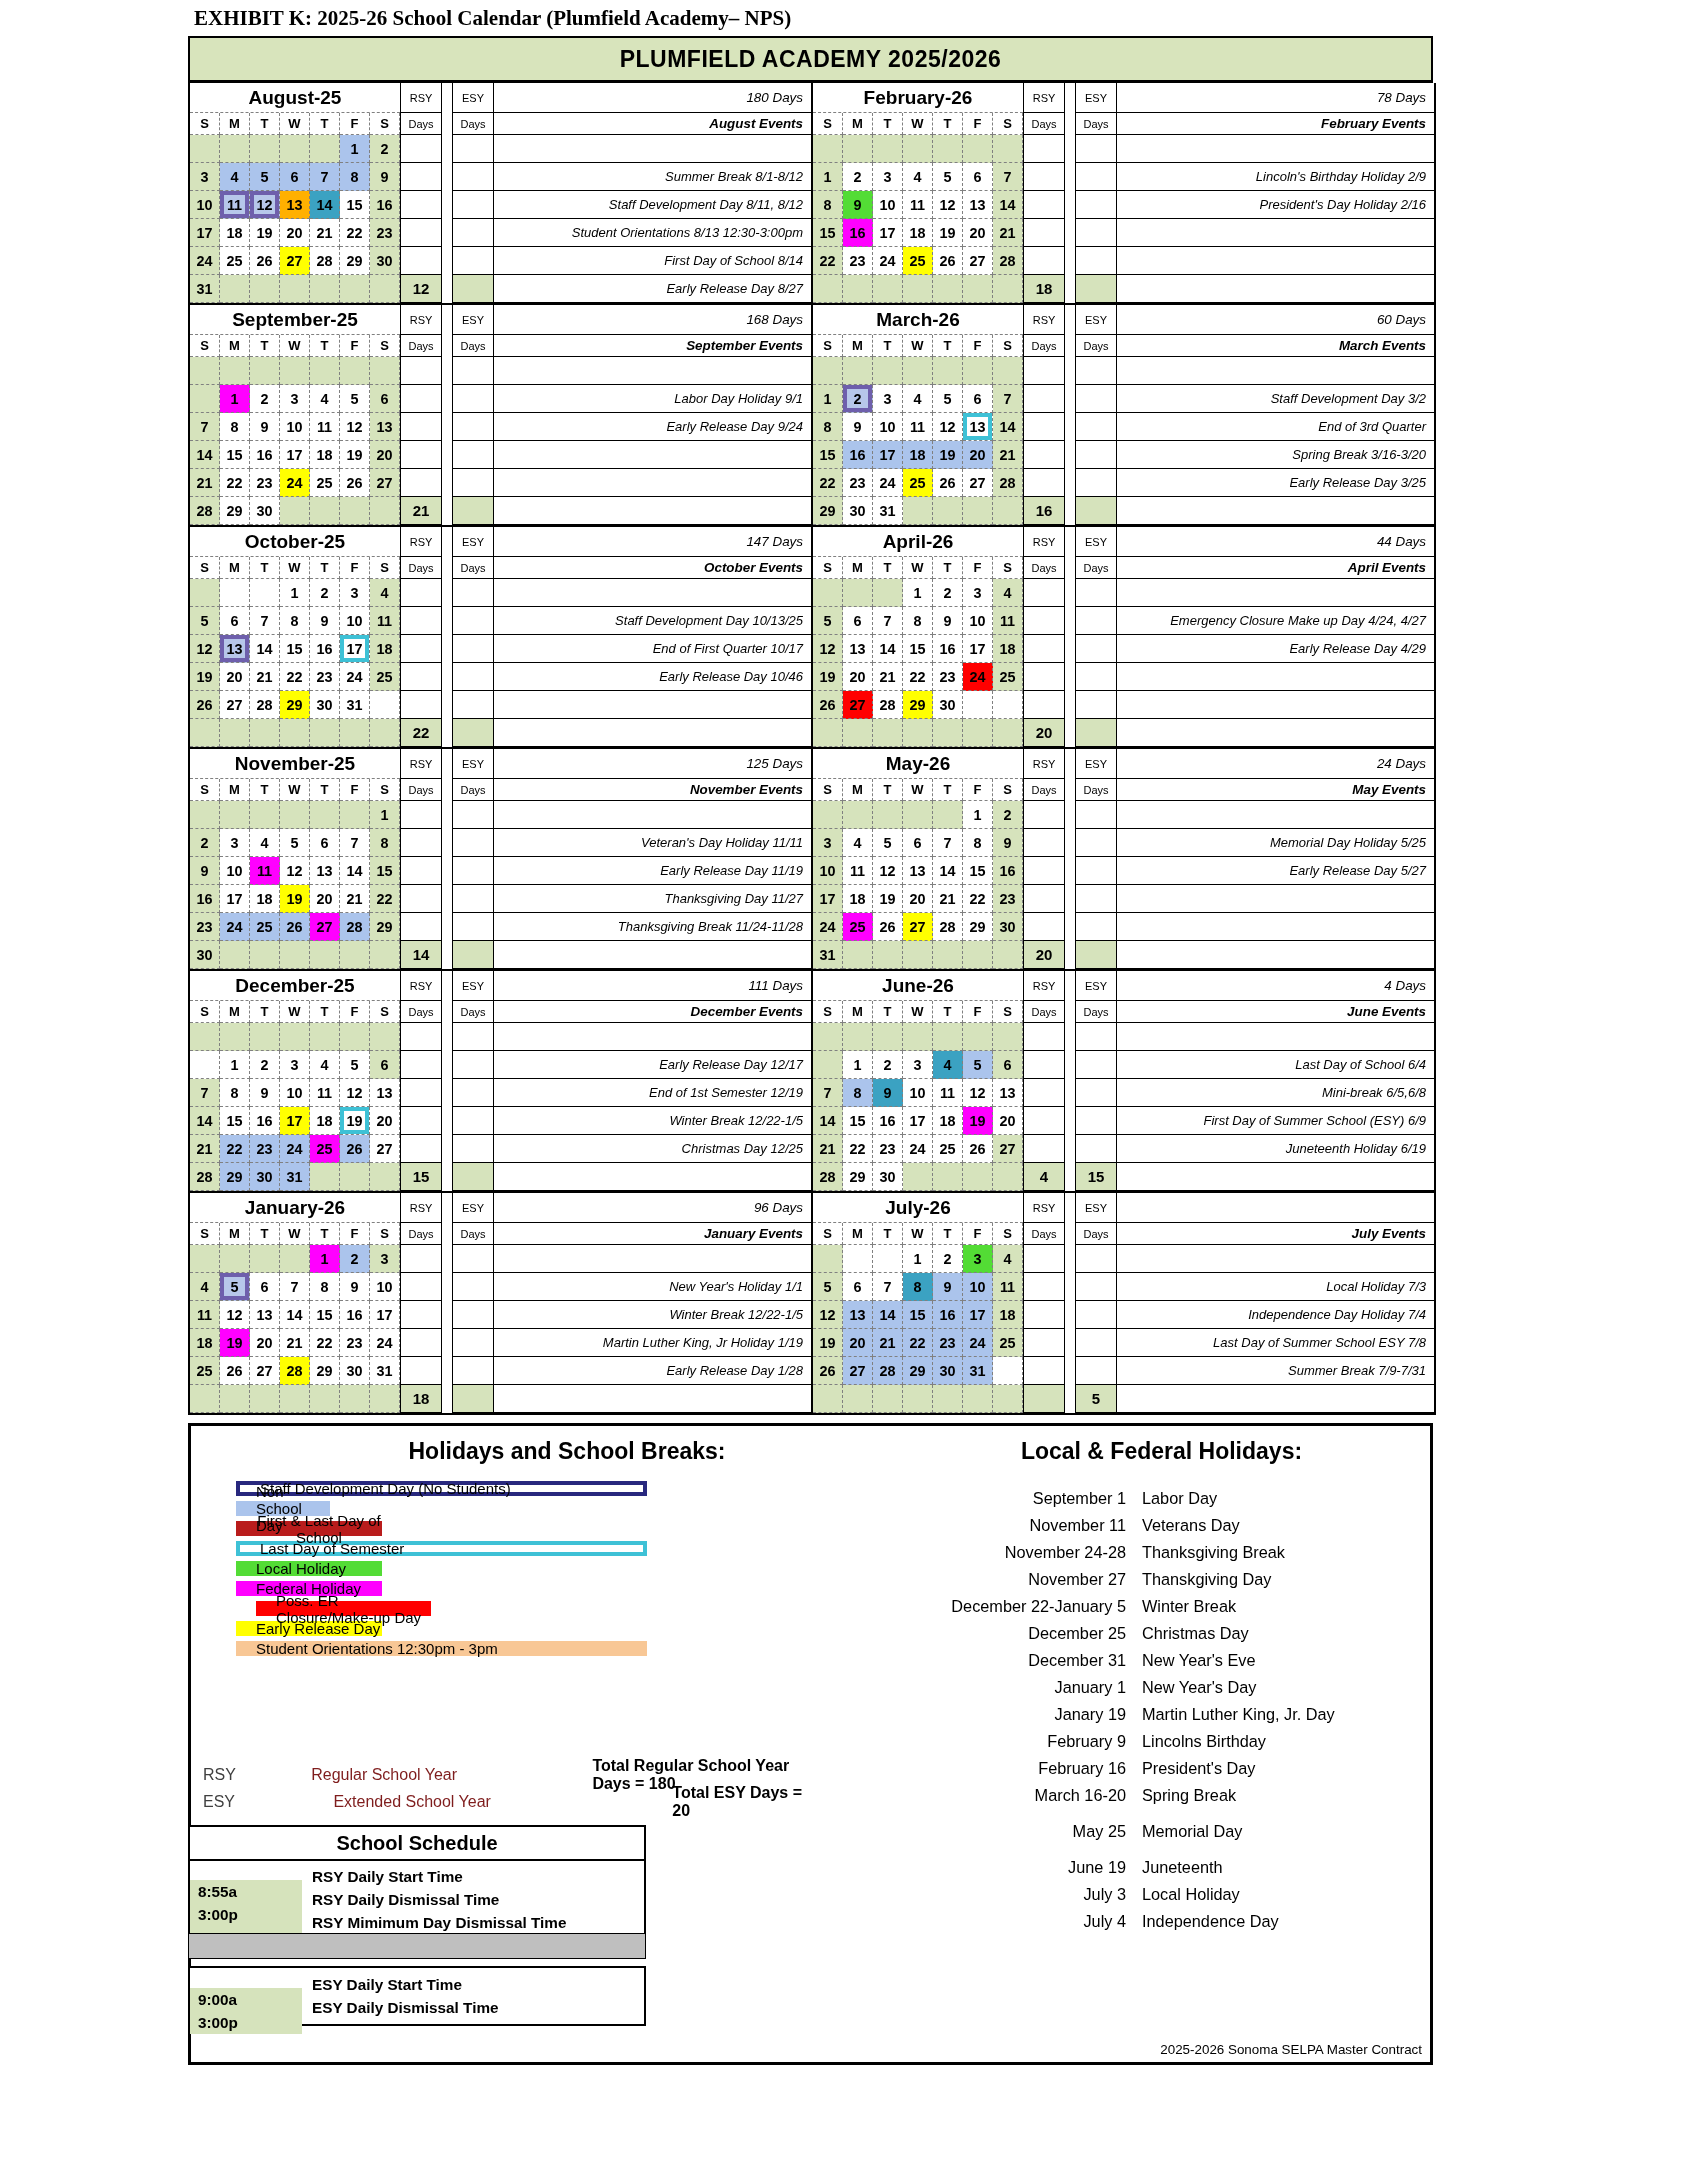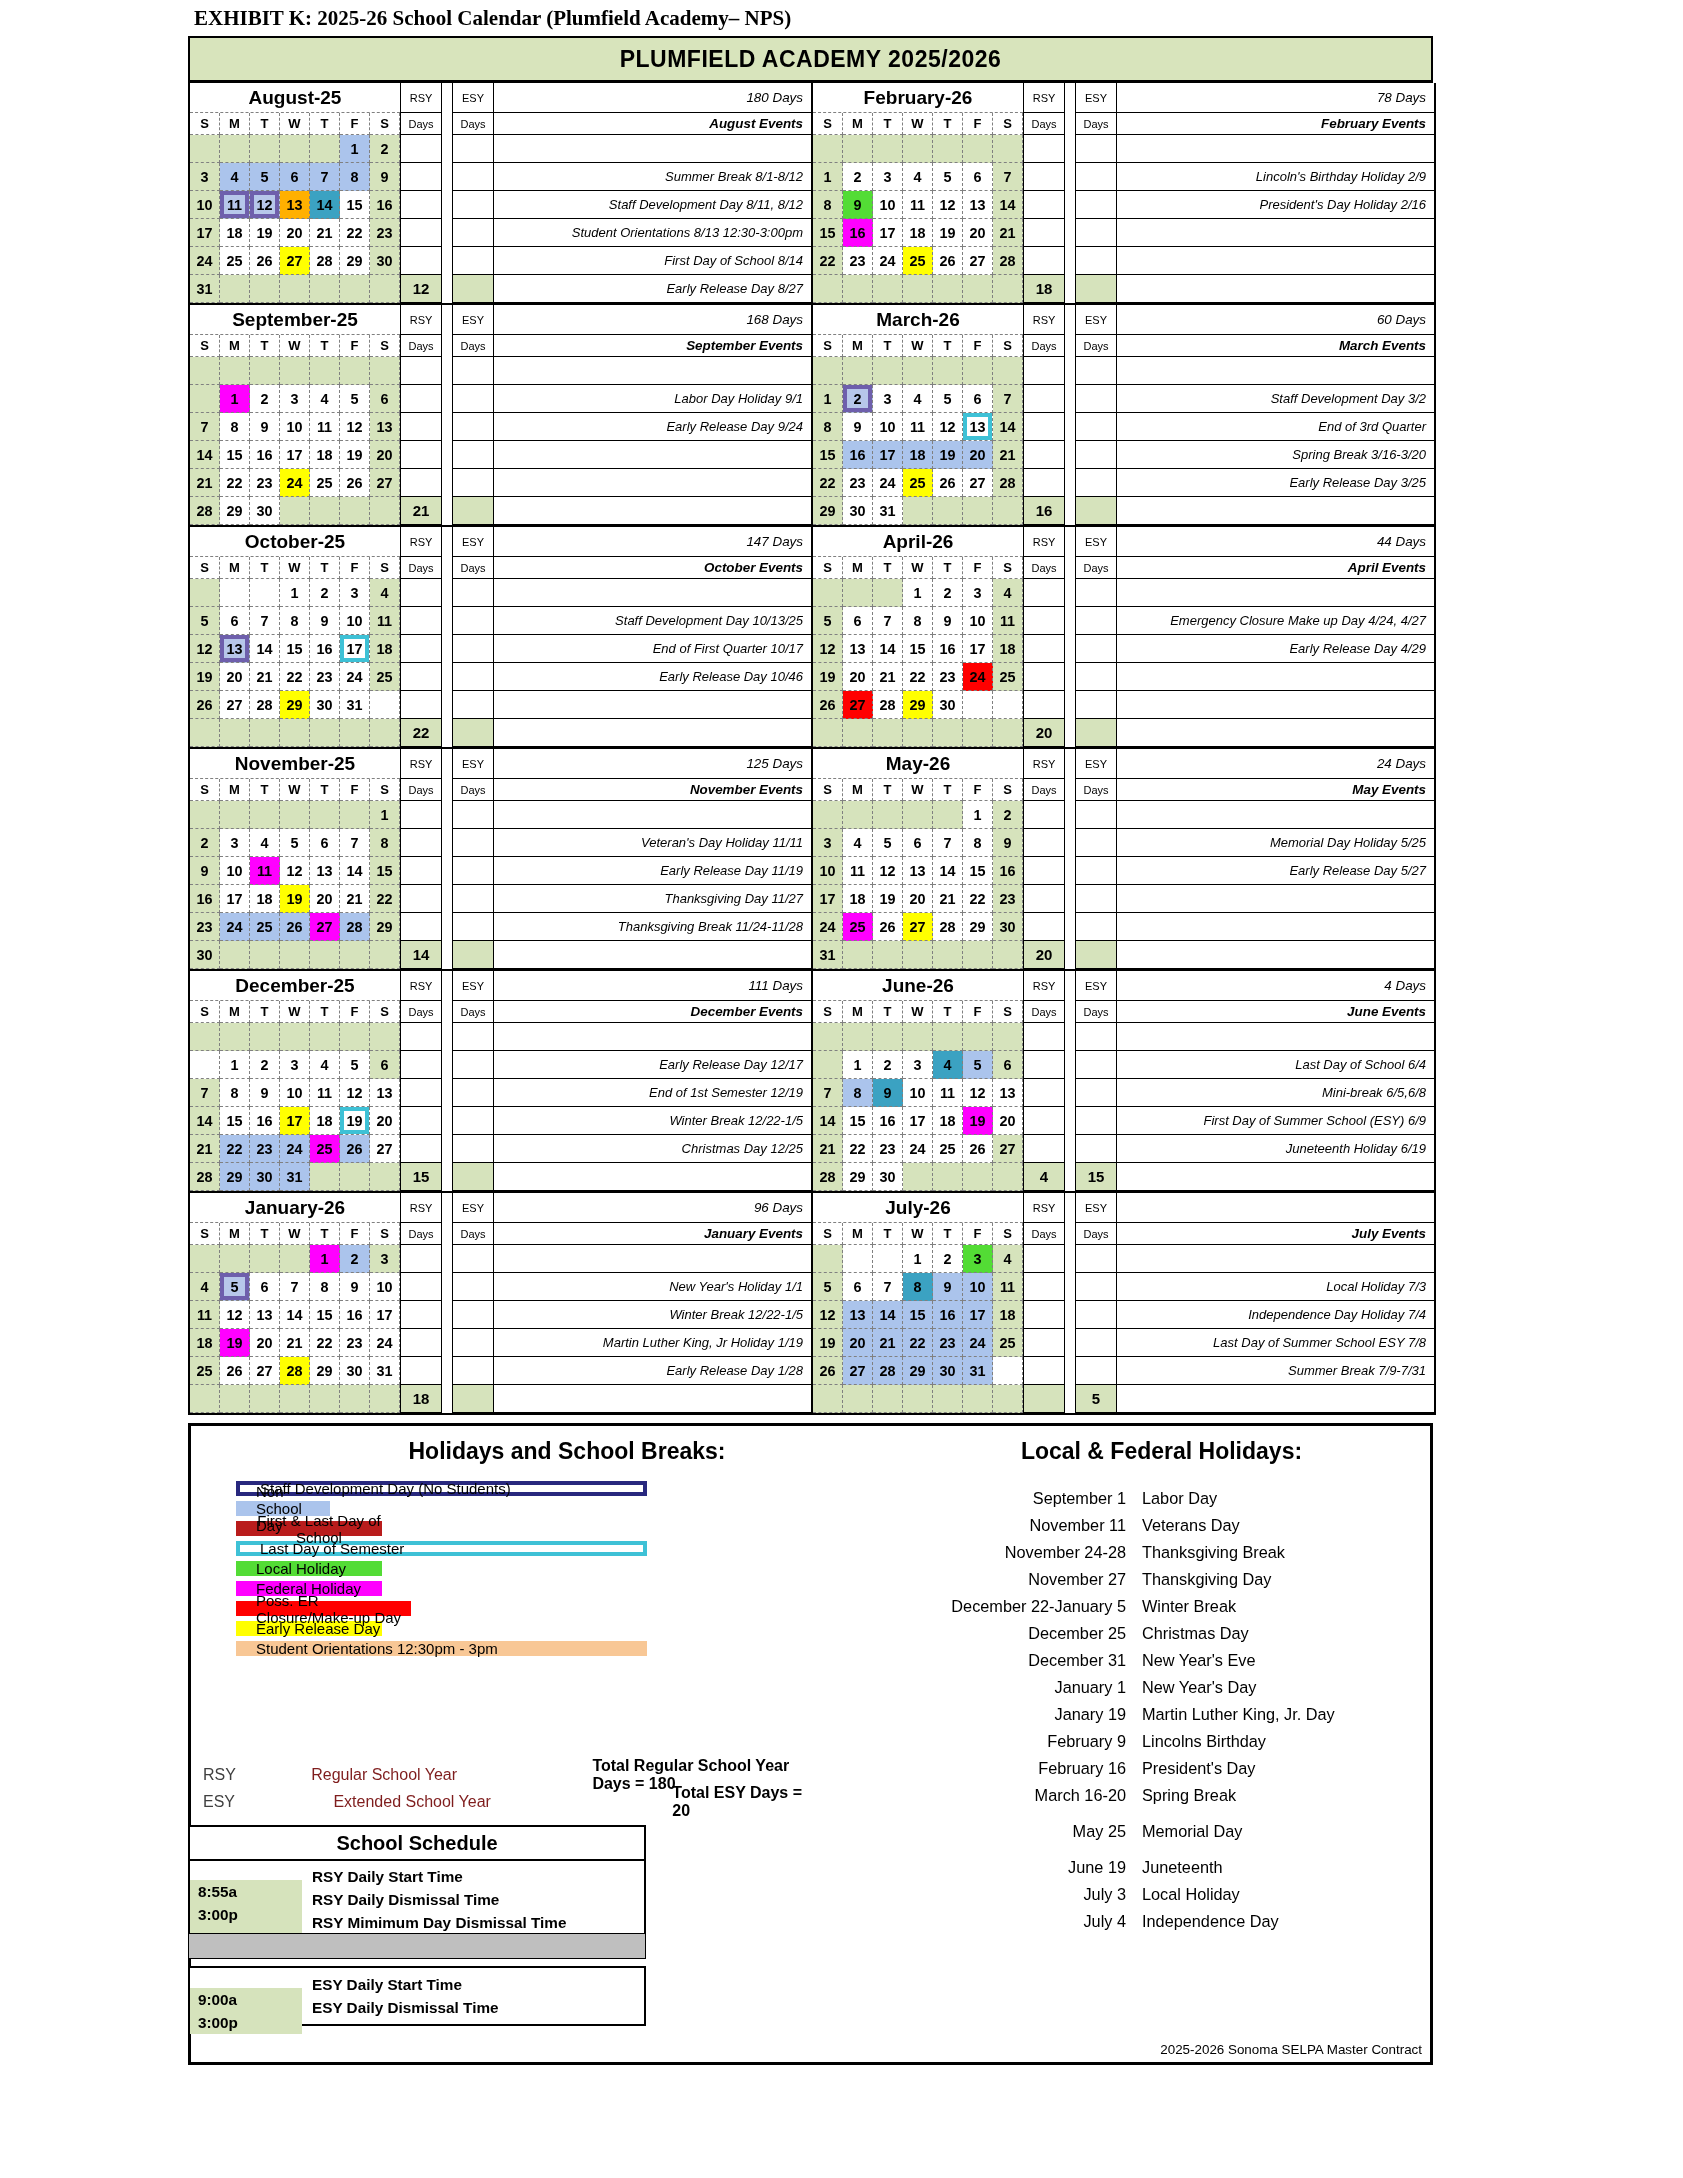--- a/index.html
+++ b/index.html
@@ -1106,21 +1106,21 @@
     <div id="hl-title" class="big-title">Holidays and School Breaks:</div>
     <div id="lf-title" class="big-title">Local &amp; Federal Holidays:</div>
 
     <div id="legend">
         <div class="lg-bar" style="width: 411px; background: rgb(255, 255, 255); border: 4px solid rgb(40, 40, 126);">Staff Development Day (No Students)</div>
         <div class="lg-bar" style="width: 94px; background: rgb(171, 196, 236);">Non-School Day</div>
         <div class="lg-bar" style="width: 146px; background: #b91c1c; text-align: center;">First &amp; Last Day of School</div>
         <div class="lg-bar" style="width: 411px; background: rgb(255, 255, 255); border: 4px solid rgb(62, 193, 214);">Last Day of Semester</div>
         <div class="lg-bar" style="width: 146px; background: rgb(83, 220, 53);">Local Holiday</div>
         <div class="lg-bar" style="width: 146px; background: rgb(255, 0, 255);">Federal Holiday</div>
-        <div class="lg-bar" style="width: 175px; background: rgb(255, 0, 0);">Poss. ER Closure/Make-up Day</div>
+        <div class="lg-bar" style="width: 175px; background: rgb(255, 0, 0); margin-left: 20px;">Poss. ER Closure/Make-up Day</div>
         <div class="lg-bar" style="width: 146px; background: rgb(255, 255, 0);">Early Release Day</div>
         <div class="lg-bar" style="width: 411px; background: rgb(248, 199, 149);">Student Orientations 12:30pm - 3pm</div>
       </div>
 
     <div id="yearlines">
         <div class="yl-row">
           <div class="yl-abbr">RSY</div>
           <div class="yl-name">Regular School Year</div>
           <div class="yl-total">Total Regular School Year Days = 180</div>
         </div>

